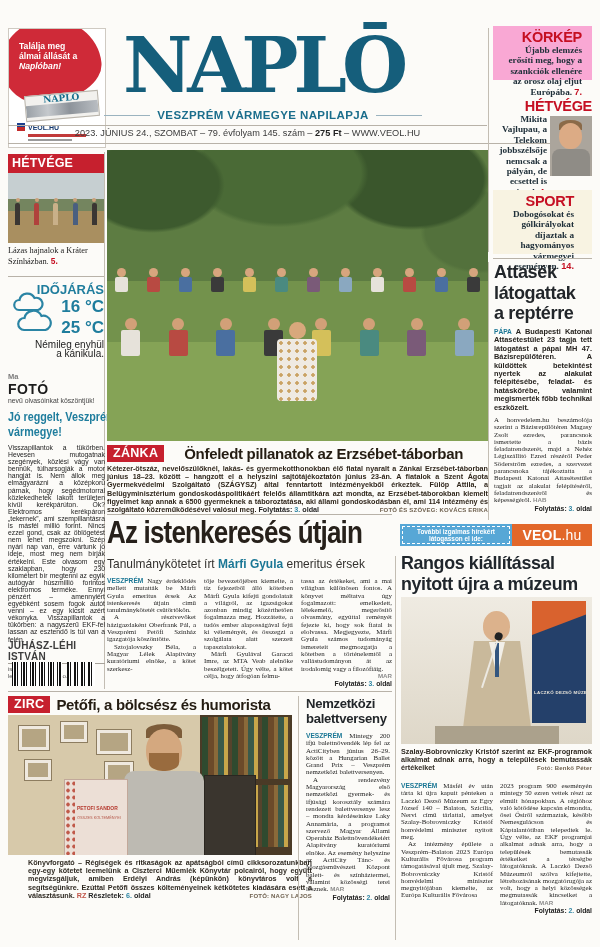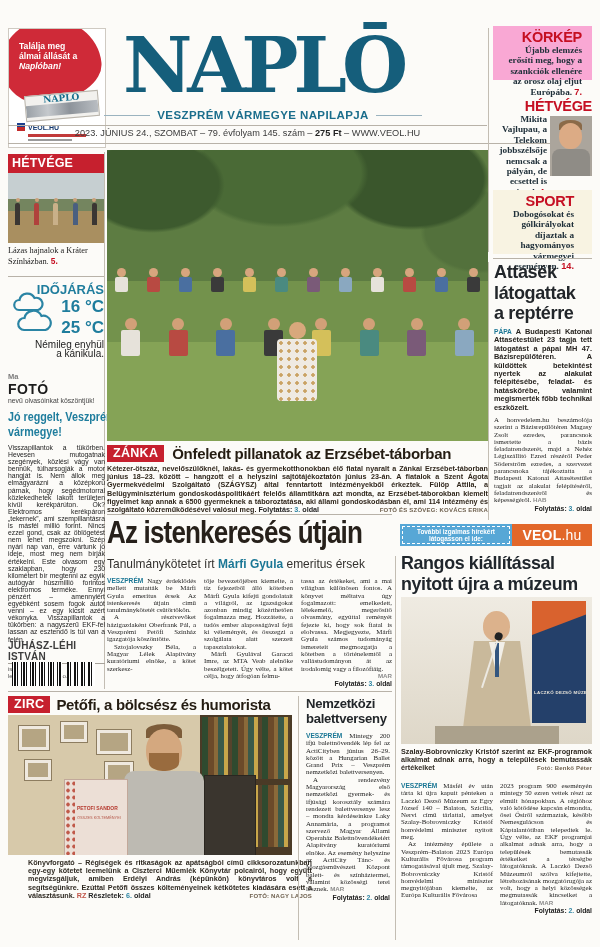--- a/index.html
+++ b/index.html
@@ -108,21 +108,21 @@
   .kids-front .kid .b{width:19px;height:26px;}
   .kid:nth-child(8n+1) .b{background:#e6e2da;} .kid:nth-child(8n+2) .b{background:#b84a42;}
   .kid:nth-child(8n+3) .b{background:#4a6fa0;} .kid:nth-child(8n+4) .b{background:#3a3a3a;}
   .kid:nth-child(8n+5) .b{background:#d4c05a;} .kid:nth-child(8n+6) .b{background:#4a8a80;}
   .kid:nth-child(8n+7) .b{background:#7a5a78;} .kid:nth-child(8n+8) .b{background:#8aa8c0;}
   #center-kid{position:absolute;left:168px;top:172px;width:44px;}
   #center-kid .ch{width:17px;height:17px;border-radius:50%;background:#d8a87c;margin:0 auto;}
   #center-kid .cb{width:40px;height:62px;margin:0 auto;border-radius:4px;background:#efeae2;
       background-image:radial-gradient(#caa263 1.5px,transparent 2px);background-size:8px 8px;}
 
-  #camp-head{left:107px;top:445px;width:381px;display:flex;align-items:center;gap:8px;}
+  #camp-head{left:107px;top:445px;width:381px;display:flex;align-items:center;gap:20px;}
   .redtag{background:#c6202e;color:#fff;font-weight:bold;font-size:12.5px;padding:1px 6px 2px;letter-spacing:.3px;flex:none;}
   .strip-head{font-weight:bold;font-size:15px;color:#241c12;letter-spacing:-.3px;white-space:nowrap;}
   #camp-caption{left:107px;top:465px;width:381px;font-weight:bold;font-size:7.2px;line-height:8.2px;
       text-align:justify;color:#30271c;}
   .credit{font-size:6px;color:#6e604e;font-weight:bold;letter-spacing:.2px;}
   #camp-credit{position:absolute;right:0;bottom:0;background:#fcfbf8;padding-left:4px;}
   .cont{font-weight:bold;color:#242424;}
   .pg{color:#2e85a3;font-weight:bold;}
 
   #rule-m1{left:107px;top:514px;width:285px;height:1px;}

